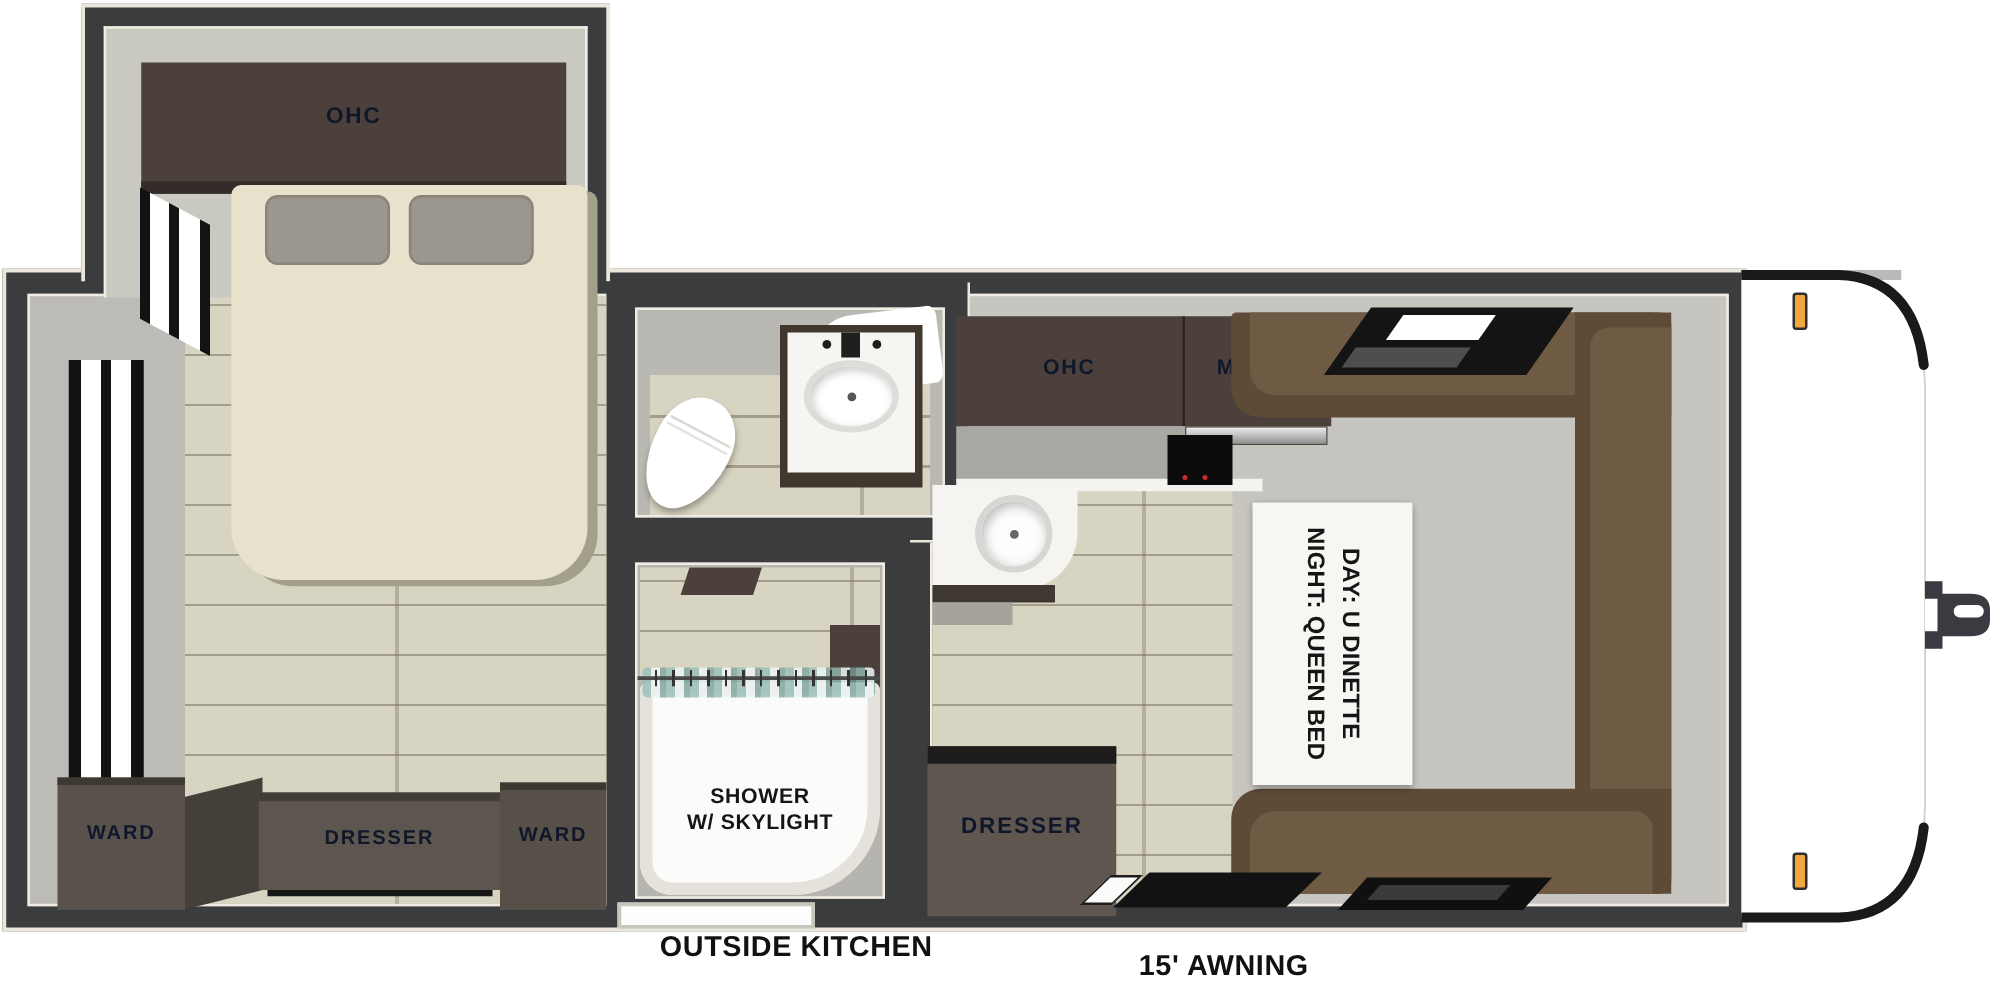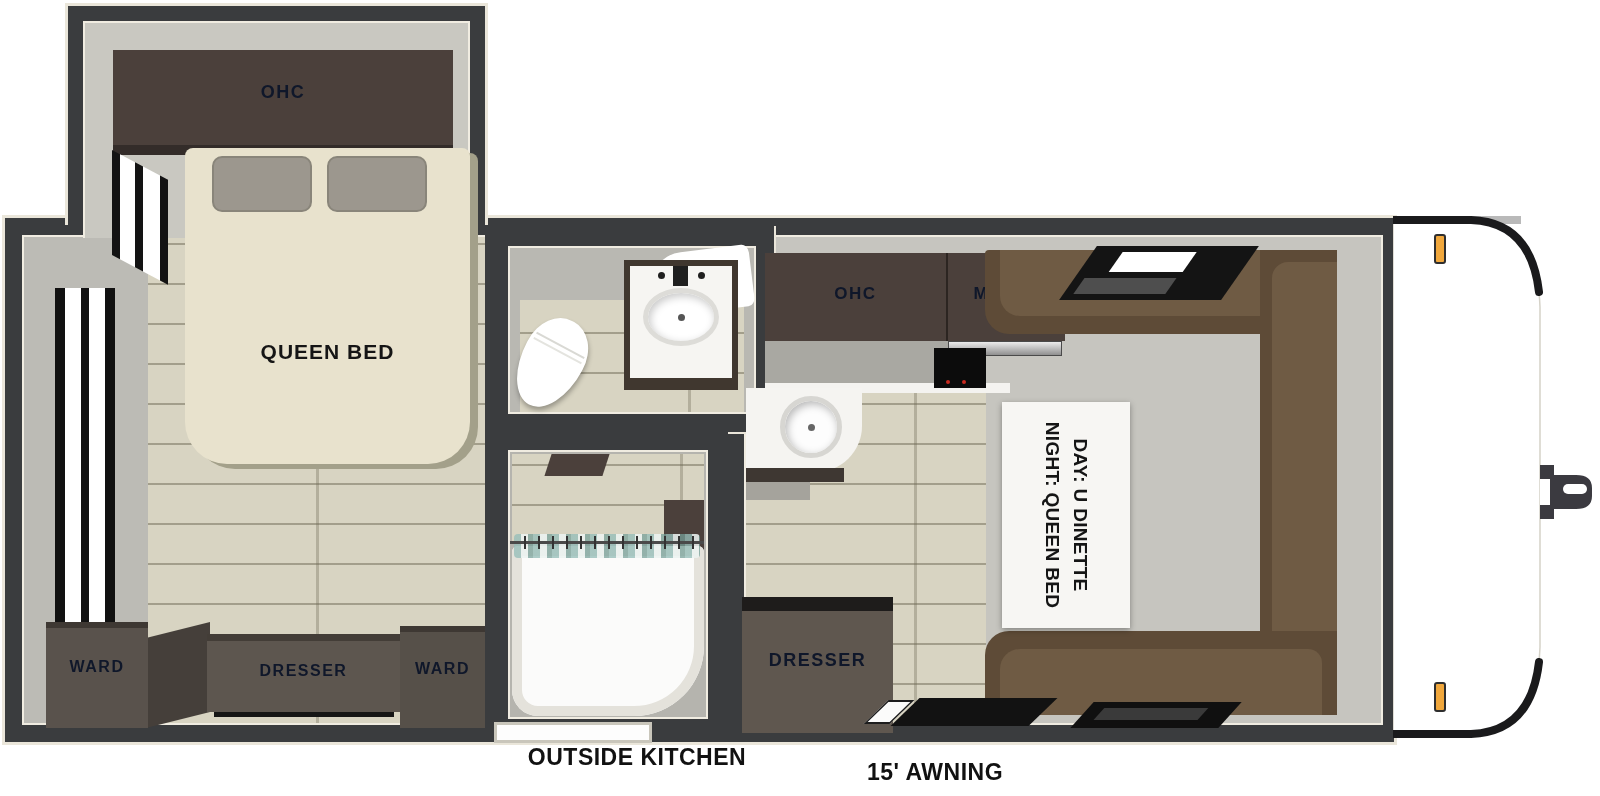--- a/index.html
+++ b/index.html
@@ -51,31 +51,34 @@
 
   <div class="abs wall" style="left:488px;top:432px;width:240px;height:305px;"></div>
   <div class="abs int" style="left:508px;top:450px;width:200px;height:269px;background:#b5b4ae;"></div>
   <div class="abs floor" style="left:512px;top:454px;width:192px;height:90px;"></div>
   <div class="abs" style="left:548px;top:454px;width:58px;height:22px;background:#4b403b;transform:skewX(-18deg);"></div>
   <div class="abs" style="left:664px;top:500px;width:40px;height:68px;background:#4b403b;"></div>
   <div class="abs" style="left:512px;top:546px;width:192px;height:170px;background:#fbfbfa;border-radius:6px 6px 70px 26px;box-shadow:inset 0 0 0 10px #e4e2db;"></div>
   <div class="abs" style="left:514px;top:534px;width:186px;height:24px;border-radius:4px;opacity:.92;background:repeating-linear-gradient(90deg, rgba(150,190,185,.85) 0 7px, rgba(236,243,241,.95) 7px 14px, rgba(118,160,153,.8) 14px 19px);"></div>
   <div class="abs" style="left:510px;top:541px;width:194px;height:3px;background:#4a4a4a;"></div>
   <div class="abs" style="left:512px;top:536px;width:190px;height:13px;background:repeating-linear-gradient(90deg, transparent 0 12px, #333 12px 14px);"></div>
+  <div class="abs blk" style="left:512px;top:626px;width:192px;font-size:17px;line-height:1.25;letter-spacing:.5px;">
+    <span>SHOWER</span><br>
+    <span>W/ SKYLIGHT</span>
+  </div>
 
   <div class="abs wall" style="left:65px;top:3px;width:423px;height:222px;border:3px solid #eae6da;border-bottom:none;"></div>
   <div class="abs" style="left:83px;top:21px;width:387px;height:217px;background:#c9c8c1;border:2px solid #f0ece1;border-bottom:none;"></div>
   <div class="abs grain" style="left:113px;top:50px;width:340px;height:105px;background:#4b403b;border-bottom:10px solid #332c29;"></div>
   <div class="abs lbl" style="left:113px;top:82px;width:340px;font-size:18px;">OHC</div>
   <div class="abs" style="left:112px;top:150px;width:56px;height:105px;transform:skewY(28deg);transform-origin:top left;background:linear-gradient(90deg,#131313 0 8px,#fff 8px 23px,#131313 23px 31px,#fff 31px 48px,#131313 48px 56px);"></div>
 
   <div class="abs" style="left:185px;top:148px;width:285px;height:316px;background:#e8e2cd;border-radius:8px 8px 42px 42px;box-shadow:8px 5px 0 #a3a08a;"></div>
   <div class="abs" style="left:212px;top:156px;width:100px;height:56px;background:#9c978e;border:2px solid #89857a;border-radius:10px;"></div>
   <div class="abs" style="left:327px;top:156px;width:100px;height:56px;background:#9c978e;border:2px solid #89857a;border-radius:10px;"></div>
-  <div class="abs blk" style="left:185px;top:340px;width:285px;font-size:21px;letter-spacing:1px;">QUEEN BED</div>
 
   <div class="abs" style="left:55px;top:288px;width:60px;height:336px;background:linear-gradient(90deg,#111 0 10px,#fff 10px 26px,#111 26px 34px,#fff 34px 50px,#111 50px 60px);"></div>
 
   <div class="abs" style="left:146px;top:630px;width:64px;height:90px;background:#453f3a;transform:skewY(-14deg);"></div>
   <div class="abs grain" style="left:46px;top:622px;width:102px;height:106px;background:#59524c;border-top:6px solid #3e3833;"></div>
   <div class="abs lbl" style="left:46px;top:658px;width:102px;font-size:16px;">WARD</div>
   <div class="abs" style="left:214px;top:710px;width:180px;height:7px;background:#161616;"></div>
   <div class="abs grain" style="left:207px;top:634px;width:193px;height:78px;background:#5d564f;border-top:7px solid #433d37;"></div>
   <div class="abs lbl" style="left:207px;top:662px;width:193px;font-size:16px;">DRESSER</div>
   <div class="abs grain" style="left:400px;top:626px;width:85px;height:102px;background:#565049;border-top:6px solid #3e3833;"></div>
@@ -134,15 +137,15 @@
     <path d="M1,13 H78 Q138,15 146,85" stroke="#1a1a1c" stroke-width="8" fill="none" stroke-linecap="round"></path>
     <path d="M1,527 H78 Q138,525 146,455" stroke="#1a1a1c" stroke-width="8" fill="none" stroke-linecap="round"></path>
     <rect x="42" y="28" width="10" height="28" rx="2" fill="#f0a73c" stroke="#2e2e2e" stroke-width="2"></rect>
     <rect x="42" y="476" width="10" height="28" rx="2" fill="#f0a73c" stroke="#2e2e2e" stroke-width="2"></rect>
     <path d="M147,258 h14 v10 h22 q16,0 16,13 v8 q0,13 -16,13 h-22 v10 h-14 z" fill="#3b3a40"></path>
     <rect x="170" y="277" width="24" height="10" rx="5" fill="#ffffff"></rect>
     <rect x="147" y="272" width="10" height="26" fill="#ffffff"></rect>
   </svg>
 
   <div class="abs cap-lbl" style="left:497px;top:744px;width:280px;">OUTSIDE KITCHEN</div>
-  <div class="abs cap-lbl" style="left:815px;top:759px;width:240px;">15' AWNING</div>
+  <div class="abs cap-lbl" style="left:859px;top:759px;width:240px;">15' AWNING</div>
 
 </div>
 
 </body></html>

